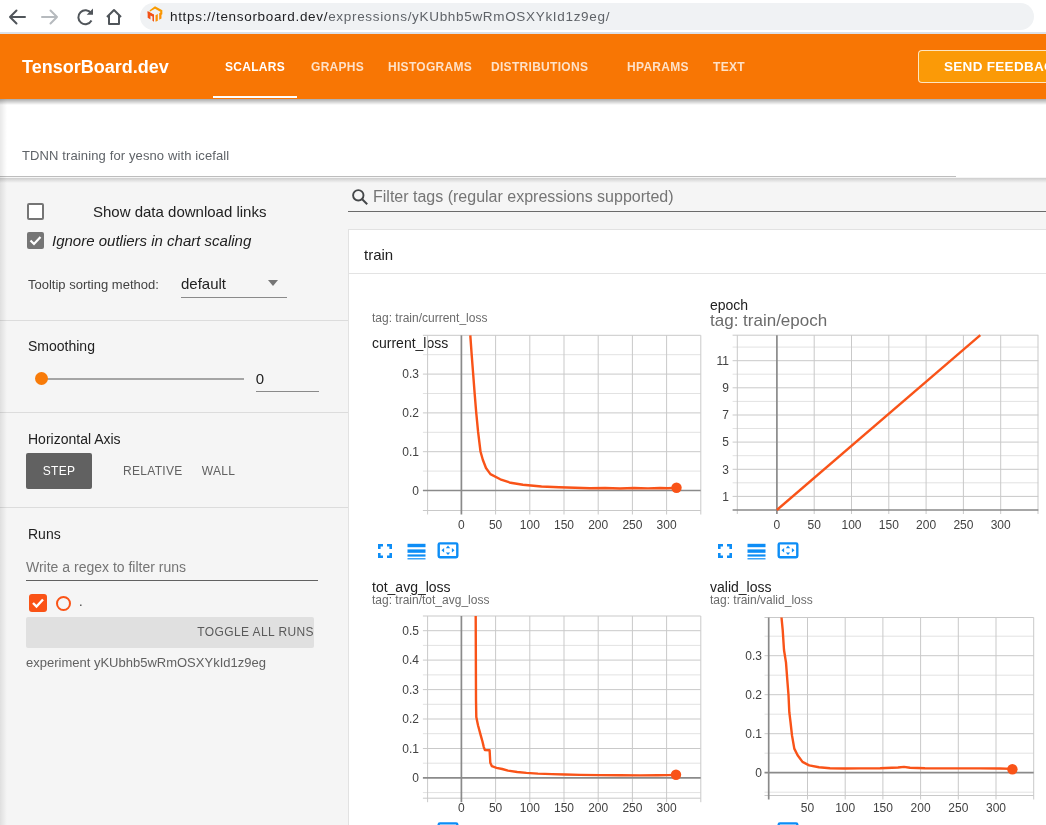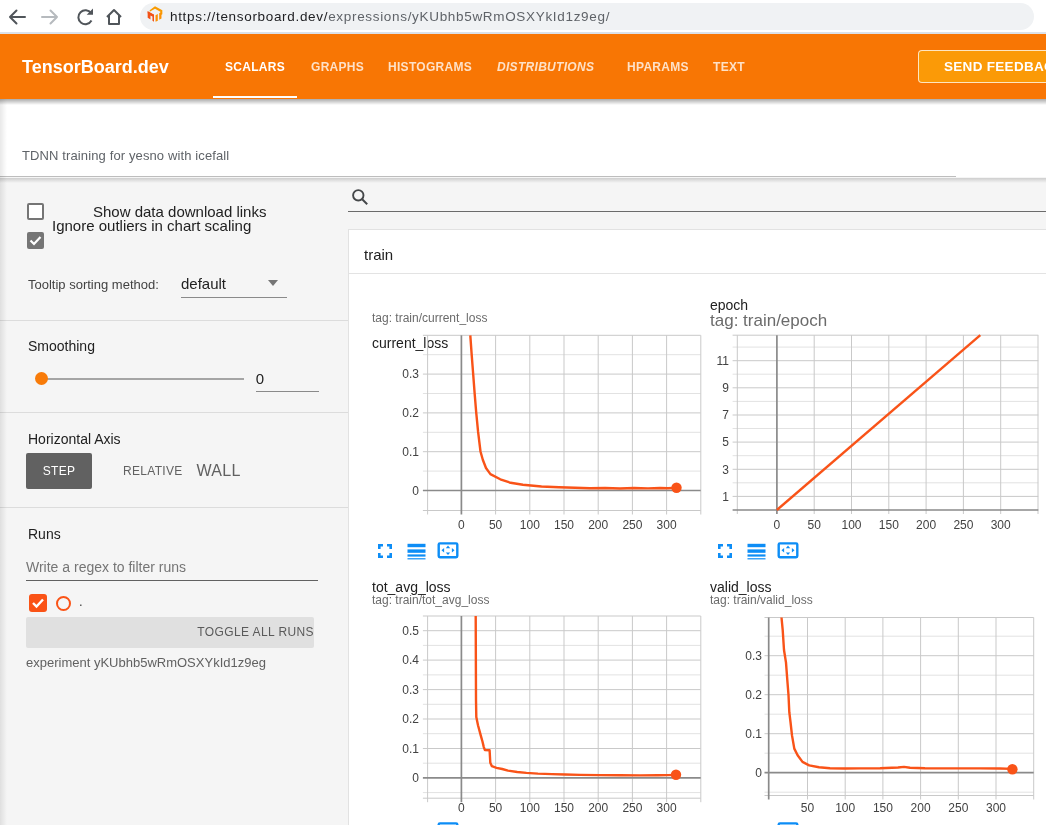--- a/index.html
+++ b/index.html
@@ -42,21 +42,21 @@
   <div class="abs" style="left:170px;top:9px;font-size:13.5px;color:#202124;letter-spacing:0.68px;">https://tensorboard.dev/<span style="color:#5f6368;">expressions/yKUbhb5wRmOSXYkId1z9eg/</span></div>
 </div>
 
 <div class="abs" style="left:0;top:31.5px;width:1046px;height:2px;background:#dce1e8;"></div>
 <div class="abs" style="left:0;top:33.5px;width:1046px;height:65.5px;background:#f87604;">
   <div class="abs" style="left:22px;top:23px;font-size:18px;font-weight:700;color:#fff;">TensorBoard.dev</div>
   <div class="abs" style="left:213px;top:0;height:66px;font-size:12px;font-weight:700;color:rgba(255,255,255,0.78);letter-spacing:0.3px;">
     <span class="abs" style="left:0px;top:26px;width:84px;text-align:center;color:#fff;">SCALARS</span>
     <span class="abs" style="left:98px;top:26px;">GRAPHS</span>
     <span class="abs" style="left:175px;top:26px;">HISTOGRAMS</span>
-    <span class="abs" style="left:284px;top:26px;font-style:italic;">DISTRIBUTIONS</span>
+    <span class="abs" style="left:278px;top:26px;">DISTRIBUTIONS</span>
     <span class="abs" style="left:414px;top:26px;">HPARAMS</span>
     <span class="abs" style="left:500px;top:26px;">TEXT</span>
     <div class="abs" style="left:0;top:62px;width:84px;height:2px;background:#fff;"></div>
   </div>
   <div class="abs" style="left:918px;top:16px;width:160px;height:33px;background:#fb9a07;border:1px solid rgba(255,255,255,0.75);border-radius:4px;color:#fff;font-size:13.5px;font-weight:700;letter-spacing:0.3px;line-height:31px;padding-left:25px;">SEND FEEDBACK</div>
 </div>
 
 <div class="abs" style="left:0;top:99px;width:956px;height:78px;background:#fff;border-bottom:1px solid #bdbdbd;">
   <div class="abs" style="left:22px;top:49px;font-size:13px;letter-spacing:0.12px;color:#5f6368;">TDNN training for yesno with icefall</div>
 </div>
@@ -69,41 +69,41 @@
 <div class="abs" style="left:0;top:177px;width:348px;height:648px;background:#f5f5f5;">
 
   <div class="abs" style="left:27px;top:26px;width:17px;height:17px;border:2px solid #757575;border-radius:2px;background:#fff;"></div>
   <div class="abs" style="left:52px;top:26px;font-size:15px;color:#212121;margin-left:41px;">Show data download links</div>
 
   <div class="abs" style="left:27px;top:55px;width:17px;height:17px;border-radius:2px;background:#757575;">
     <svg width="17" height="17" viewBox="0 0 17 17">
         <path d="M3.5 8.5 L7 12 L13.5 5" stroke="#fff" stroke-width="2.2" fill="none"></path>
       </svg>
   </div>
-  <div class="abs" style="left:52px;top:40px;font-size:15px;color:#212121;">Ignore outliers in chart scaling</div>
+  <div class="abs" style="left:52px;top:55px;font-size:15px;color:#212121;font-style:italic;">Ignore outliers in chart scaling</div>
 
   <div class="abs" style="left:28px;top:100px;font-size:13px;color:#424242;">Tooltip sorting method:</div>
   <div class="abs" style="left:181px;top:98px;font-size:15px;color:#212121;">default</div>
   <svg class="abs" style="left:266px;top:103px;" width="14" height="8" viewBox="0 0 14 8">
       <path d="M2 0 L12 0 L7 6 Z" fill="#757575"></path>
     </svg>
   <div class="abs" style="left:181px;top:120px;width:106px;height:1px;background:#8a8a8a;"></div>
   <div class="abs" style="left:0;top:143px;width:348px;height:1px;background:#dcdcdc;"></div>
 
   <div class="abs" style="left:28px;top:161px;font-size:14px;color:#212121;">Smoothing</div>
   <div class="abs" style="left:36px;top:201px;width:208px;height:2px;background:#a5a5a5;"></div>
   <div class="abs" style="left:35px;top:195px;width:13px;height:13px;border-radius:50%;background:#f87b09;"></div>
   <div class="abs" style="left:245px;top:193px;width:30px;text-align:center;font-size:15px;color:#212121;">0</div>
   <div class="abs" style="left:256px;top:214px;width:63px;height:1px;background:#8a8a8a;"></div>
   <div class="abs" style="left:0;top:235px;width:348px;height:1px;background:#dcdcdc;"></div>
 
   <div class="abs" style="left:28px;top:254px;font-size:14px;color:#212121;">Horizontal Axis</div>
   <div class="abs" style="left:26px;top:276px;width:66px;height:36px;background:#616161;border-radius:2px;color:#fff;font-size:12px;text-align:center;line-height:36px;letter-spacing:0.3px;">STEP</div>
   <div class="abs" style="left:123px;top:276px;width:57px;height:36px;color:#616161;font-size:12px;text-align:center;line-height:36px;letter-spacing:0.3px;">RELATIVE</div>
-  <div class="abs" style="left:196px;top:276px;width:45px;height:36px;color:#616161;font-size:16px;text-align:center;line-height:36px;letter-spacing:0.3px;">WALL</div>
+  <div class="abs" style="left:196px;top:276px;width:45px;height:36px;color:#616161;font-size:12px;text-align:center;line-height:36px;letter-spacing:0.3px;">WALL</div>
   <div class="abs" style="left:0;top:330px;width:348px;height:1px;background:#dcdcdc;"></div>
 
   <div class="abs" style="left:28px;top:349px;font-size:14px;color:#212121;">Runs</div>
   <div class="abs" style="left:26px;top:382px;font-size:14px;color:#757575;">Write a regex to filter runs</div>
   <div class="abs" style="left:26px;top:403px;width:292px;height:1px;background:#616161;"></div>
   <div class="abs" style="left:29px;top:417px;width:18px;height:18px;border-radius:3px;background:#fa5316;">
     <svg width="18" height="18" viewBox="0 0 18 18">
         <path d="M4 9 L7.5 12.5 L14 5.5" stroke="#fff" stroke-width="2.4" fill="none"></path>
       </svg>
   </div>
@@ -112,20 +112,21 @@
   <div class="abs" style="left:26px;top:440px;width:288px;height:31px;background:#e0e0e0;border-radius:2px;color:#5a5a5a;font-size:12px;font-weight:400;text-align:right;line-height:31px;letter-spacing:0.4px;">TOGGLE ALL RUNS</div>
   <div class="abs" style="left:26px;top:478px;font-size:13px;color:#616161;">experiment yKUbhb5wRmOSXYkId1z9eg</div>
 </div>
 
 <div class="abs" style="left:348px;top:177px;width:698px;height:648px;">
 
   <svg class="abs" style="left:4px;top:12px;" width="16" height="16" viewBox="0 0 16 16">
     <circle cx="6.3" cy="6.3" r="5.2" stroke="#444749" stroke-width="1.9" fill="none"></circle>
     <path d="M10.2 10.2 L15.2 15.2" stroke="#444749" stroke-width="2"></path>
   </svg>
+  <div class="abs" style="left:25px;top:11px;font-size:16px;color:#757575;">Filter tags (regular expressions supported)</div>
   <div class="abs" style="left:0;top:34px;width:698px;height:1px;background:#6b6b6b;"></div>
 
   <div class="abs" style="left:0px;top:52px;width:700px;height:596px;background:#fff;border:1px solid #e2e2e2;border-right:none;border-bottom:none;">
     <div class="abs" style="left:15px;top:16px;font-size:15px;color:#212121;">train</div>
     <div class="abs" style="left:0;top:43px;width:700px;height:1px;background:#e3e3e3;"></div>
 
     <div class="abs" style="left:23px;top:67px;font-size:14px;color:#212121;margin-top:38px;">current_loss</div>
     <div class="abs" style="left:23px;top:81px;font-size:12px;color:#6b6b6b;">tag: train/current_loss</div>
     <div class="abs" style="left:361px;top:67px;font-size:14px;color:#212121;">epoch</div>
     <div class="abs" style="left:361px;top:81px;font-size:17px;color:#6b6b6b;">tag: train/epoch</div>

